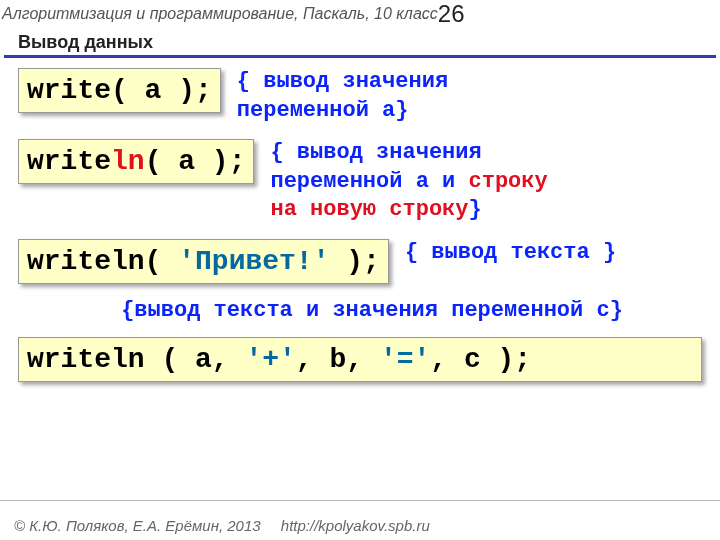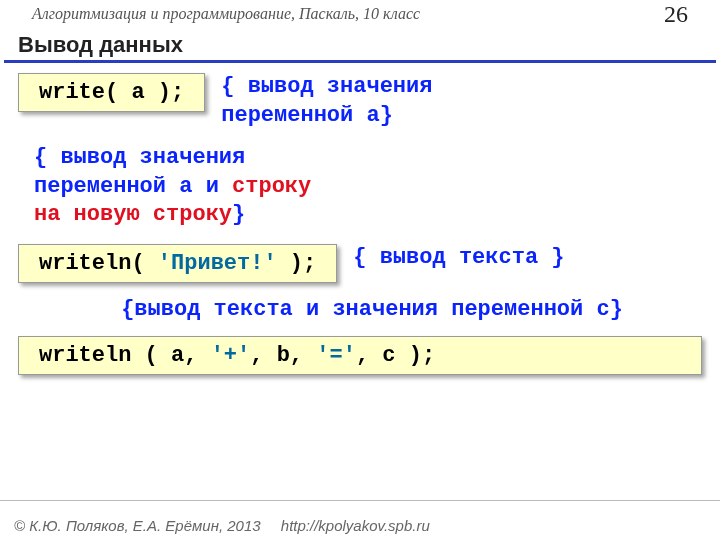--- a/index.html
+++ b/index.html
@@ -7,54 +7,53 @@
     width: 720px;
     height: 540px;
     background: #fff;
     font-family: Arial, sans-serif;
     position: relative;
     overflow: hidden;
   }
   .header {
     height: 28px;
     display: flex;
-    justify-content: space-between;
+    justify-content: flex-start;
     align-items: center;
-    padding: 0 32px;
+    padding: 0 2px;
     font-style: italic;
     color: #555;
     font-size: 16px;
-    font-family: Liberation Serif, serif;
   }
   .page-num { font-style: normal; color: #222; font-size: 24px; }
   .title {
-    font-size: 22px;
+    font-size: 18px;
     font-weight: bold;
     padding: 4px 18px 2px;
     color: #222;
   }
   .title-rule {
     border: none;
     border-top: 3px solid #2a3dbf;
     margin: 0 4px 10px 4px;
   }
   .content { padding: 0 18px; }
   .row {
     display: flex;
     align-items: flex-start;
     margin-bottom: 14px;
   }
   .codebox {
     background: #ffffc8;
     border: 1.5px solid #999;
     box-shadow: 3px 3px 4px rgba(0,0,0,0.35);
     font-family: "Courier New", monospace;
-    font-size: 22px;
+    font-size: 28px;
     font-weight: bold;
-    padding: 6px 20px;
+    padding: 6px 8px;
     white-space: pre;
     flex-shrink: 0;
   }
   .explain {
     font-family: "Courier New", monospace;
     font-size: 22px;
     font-weight: bold;
     margin-left: 16px;
     line-height: 1.3;
   }
@@ -96,20 +95,21 @@
 
   <div class="row">
     <div class="codebox">write( a );</div>
     <div class="explain blue">
       <div>{ вывод значения</div>
       <div>переменной a}</div>
     </div>
   </div>
 
   <div class="row">
+    <div class="codebox"><span class="black">write</span><span class="red">ln</span><span class="black">( a );</span></div>
     <div class="explain">
       <div class="blue">{ вывод значения</div>
       <div><span class="blue">переменной a и </span><span class="red">строку</span></div>
       <div><span class="red">на новую строку</span><span class="blue">}</span></div>
     </div>
   </div>
 
   <div class="row">
     <div class="codebox"><span class="black">writeln( </span><span class="teal">'Привет!'</span><span class="black"> );</span></div>
     <div class="explain blue">{ вывод текста }</div>

